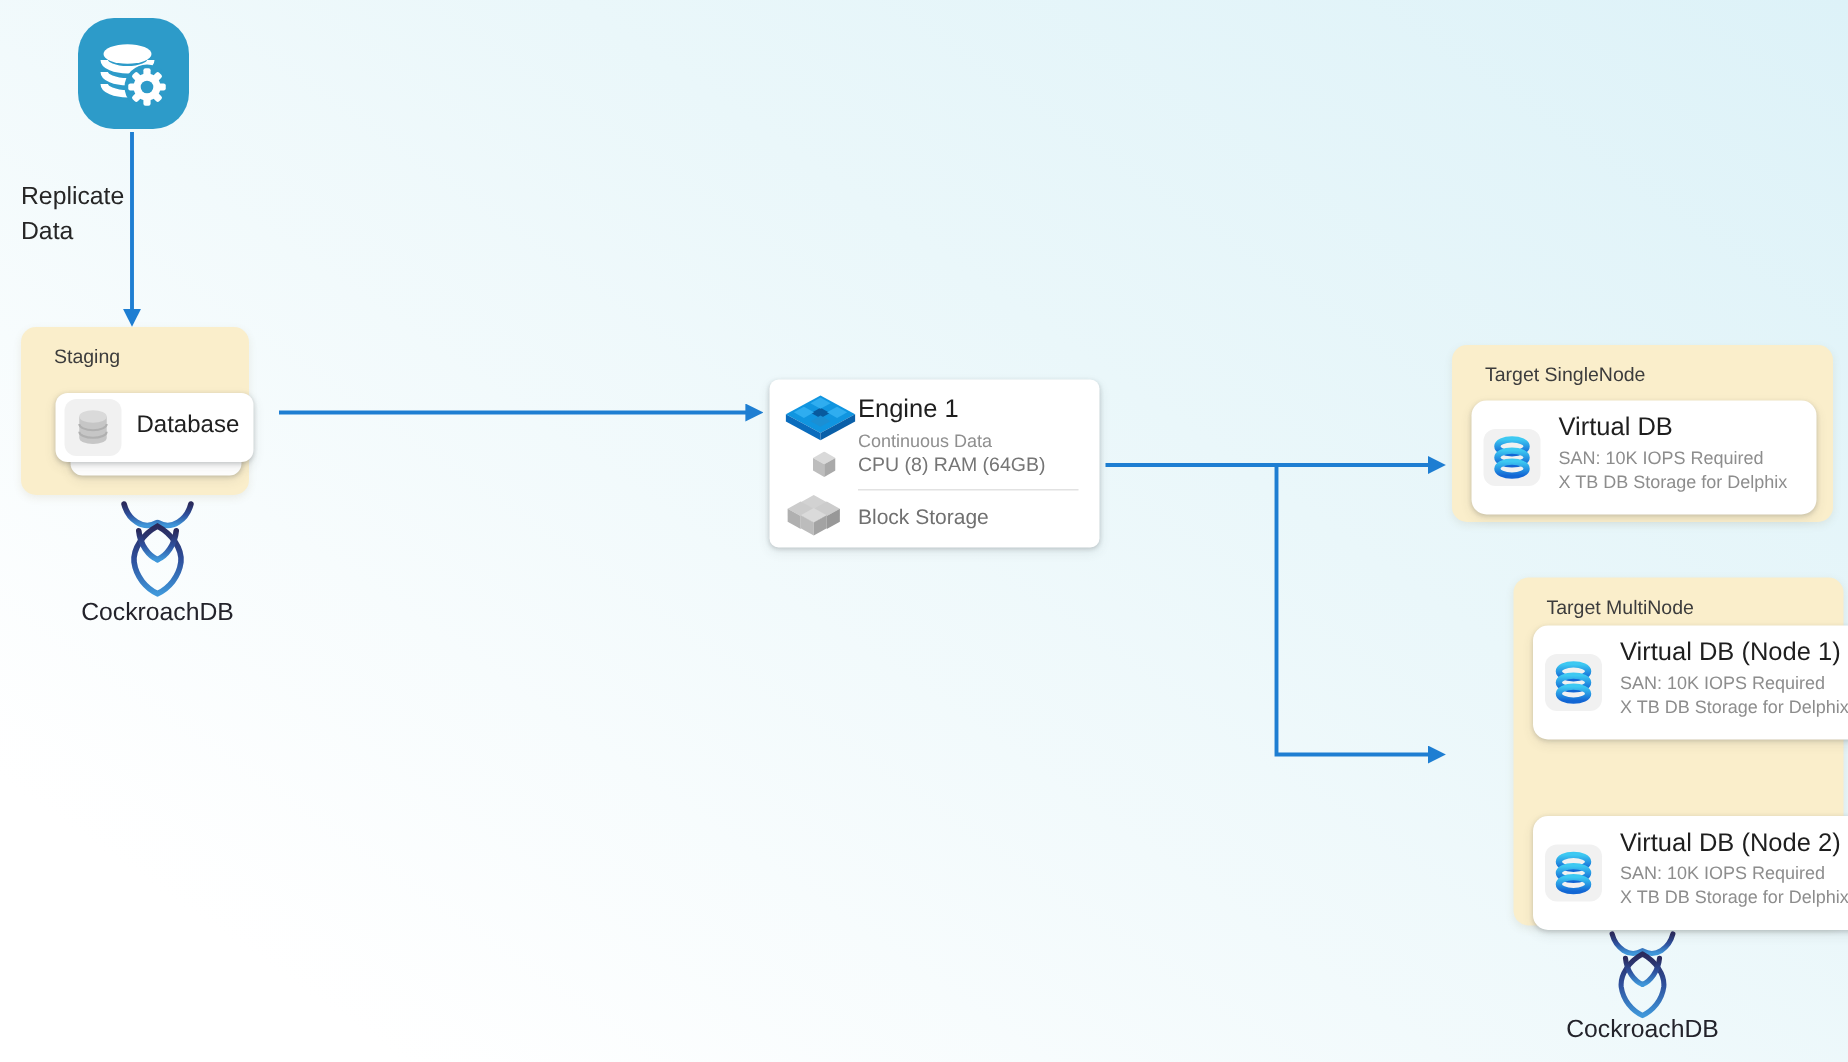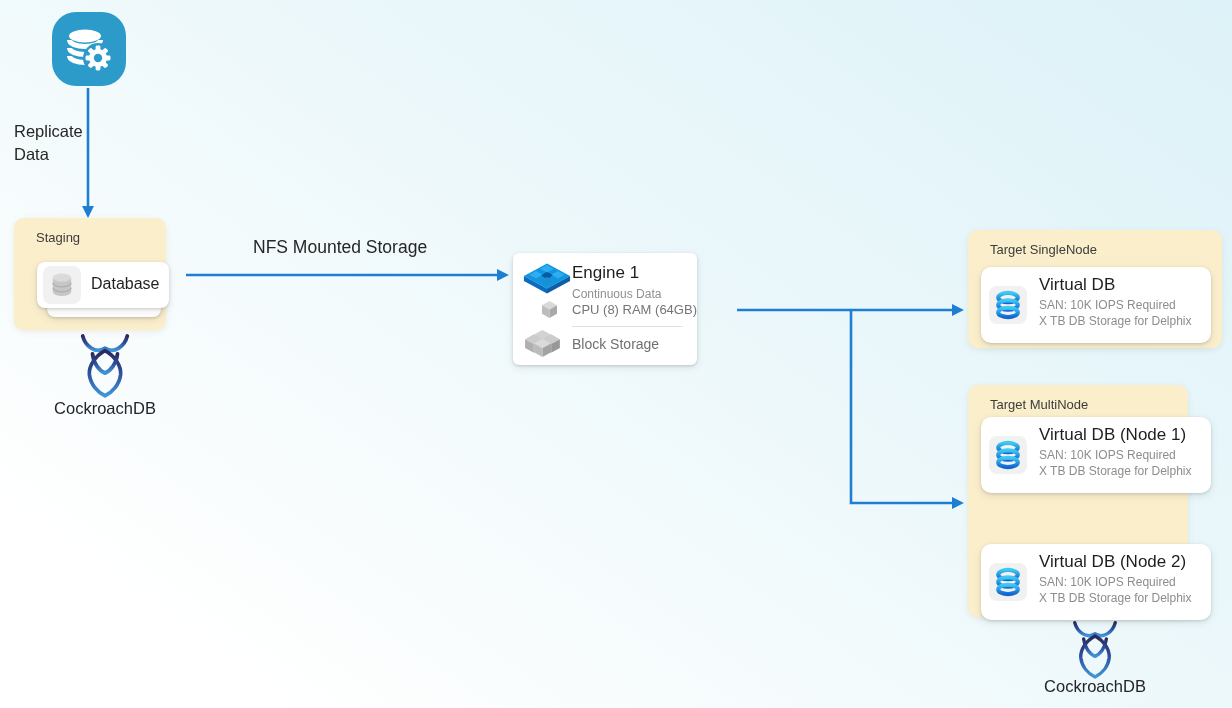--- a/index.html
+++ b/index.html
@@ -109,24 +109,23 @@
       <path d="M5,4.5 C8,16 19,24.5 29.5,18.5"></path>
       <path d="M55,4.5 C52,16 41,24.5 30.5,18.5"></path>
       <path d="M30,21 C41,27 48.5,38 47.5,48 C46,59 38.5,67.5 30,71.5 C21.5,67.5 14,59 12.5,48 C11.5,38 19,27 30,21 Z"></path>
       <path d="M30,70 V46"></path>
       <path d="M30,46 C23.5,43.5 17,35 16,24.5"></path>
       <path d="M30,46 C36.5,43.5 43,35 44,24.5"></path>
     </g>
   </svg>
   <div class="crdb-label" style="left:25px;top:399px;">CockroachDB</div>
 
-  <div class="nfs-label">NFS Mounted Storage</div>
-
-
-  <div class="card" style="left:513px;top:253px;width:184px;height:112px;border-radius:6px;z-index:2;">
+
+
+  <div class="card" style="left:513px;top:253px;width:220px;height:112px;border-radius:6px;z-index:2;">
     <svg class="abs" style="left:9px;top:9px;" width="50" height="34" viewBox="0 0 52 34">
       <polygon points="26,1 50,14 26,27 2,14" fill="#1095e0"></polygon>
       <polygon points="2,14 26,27 26,32 2,19" fill="#0a6cbd"></polygon>
       <polygon points="50,14 26,27 26,32 50,19" fill="#0a5fa8"></polygon>
       <polygon points="26,9.5 32.5,13.2 26,16.9 19.5,13.2" fill="#085a9e"></polygon>
       <polygon points="26,2.5 33,6.4 26,10.3 19,6.4" fill="#2fadf0"></polygon>
       <polygon points="14.5,8.8 21.5,12.7 14.5,16.6 7.5,12.7" fill="#2fadf0"></polygon>
       <polygon points="37.5,8.8 44.5,12.7 37.5,16.6 30.5,12.7" fill="#2fadf0"></polygon>
       <polygon points="26,15 33,18.9 26,22.8 19,18.9" fill="#1b8fd4"></polygon>
     </svg>
@@ -169,21 +168,21 @@
           <ellipse cx="14" cy="16" rx="10.5" ry="5" stroke="url(#bdb1)" stroke-width="4.5" fill="none"></ellipse>
           <ellipse cx="14" cy="24" rx="10.5" ry="5" stroke="url(#bdb1)" stroke-width="4.5" fill="none"></ellipse>
         </svg>
       </div>
       <div class="vcard-title">Virtual DB</div>
       <div class="vcard-l1">SAN: 10K IOPS Required</div>
       <div class="vcard-l2">X TB DB Storage for Delphix</div>
     </div>
   </div>
 
-  <div class="group-box" style="left:968px;top:385px;width:220px;height:232px;">
+  <div class="group-box" style="left:1009px;top:385px;width:220px;height:232px;">
     <div class="group-title">Target MultiNode</div>
     <div class="vcard" style="left:13px;top:32px;">
       <div class="icon-tile">
         <svg width="26" height="30" viewBox="0 0 28 32">
           <defs>
               <linearGradient id="bdb2" x1="0" y1="0" x2="0" y2="1">
             <stop offset="0" stop-color="#3dc9f2"></stop>
                 <stop offset="1" stop-color="#1266d4"></stop>
               </linearGradient>
             </defs>

